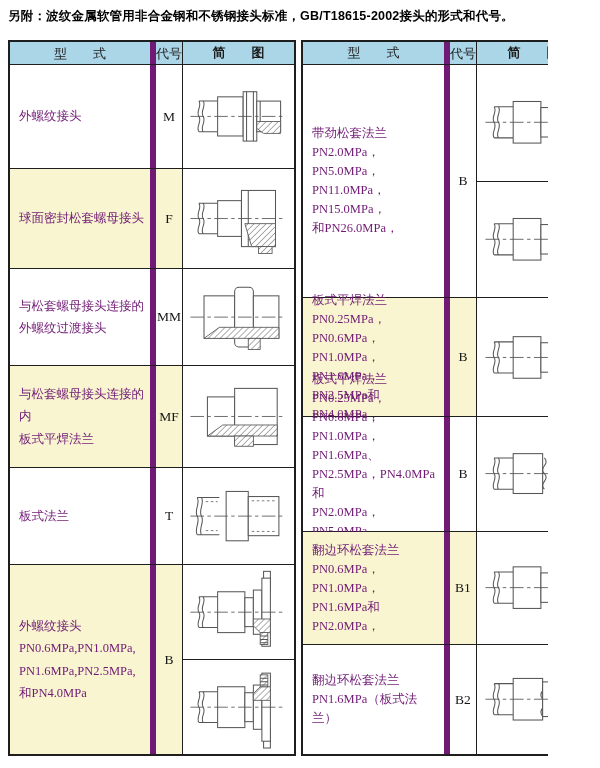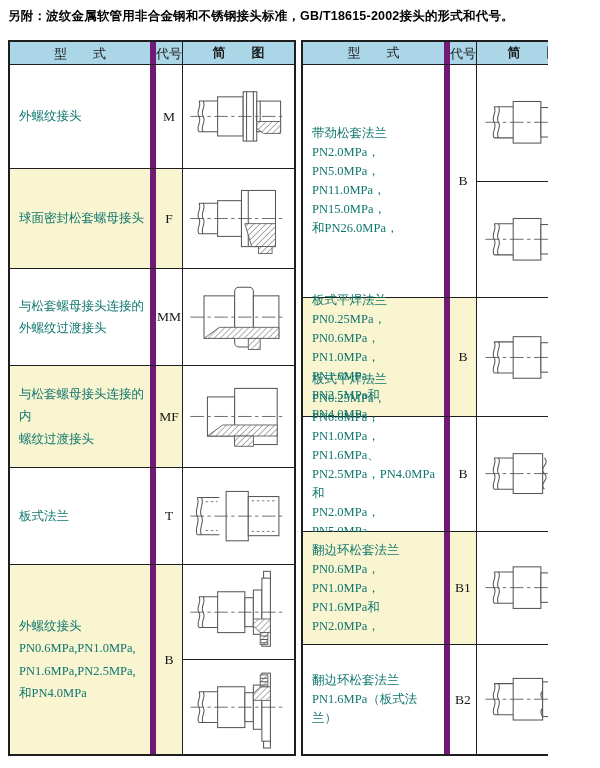--- a/index.html
+++ b/index.html
@@ -13,21 +13,21 @@
   .half{border:2px solid #1e1e1e;background:#fff;display:flex;flex-direction:column;box-sizing:border-box;}
   .half.left{width:288px;}
   .half.right{width:291px;}
 
   .row{display:flex;box-sizing:border-box;border-bottom:1px solid #1e1e1e;min-height:0;}
   .row:last-child{border-bottom:none;}
 
   .cell{box-sizing:border-box;min-width:0;}
   .type{flex:0 0 140px;display:flex;align-items:center;padding:4px 4px 4px 9px;
         font-family:"Liberation Serif",serif;font-size:12.5px;line-height:1.8;
-        white-space:pre-line;color:#0f766e;}
+        white-space:pre-line;color:#701a75;}
   .half.right .type{flex:0 0 141px;line-height:1.52;}
   .code{flex:0 0 33px;border-left:6px solid #701a75;border-right:1px solid #1e1e1e;
         display:flex;align-items:center;justify-content:center;
         font-family:"Liberation Serif",serif;font-size:13.5px;color:#151515;}
   .dwrap{flex:1 1 auto;display:flex;flex-direction:column;background:#fff;font-weight:bold;}
   .diag{flex:1 1 0;min-height:0;display:flex;align-items:center;justify-content:center;}
   .diag.split-top{border-bottom:1px solid #1e1e1e;}
   .diag svg{width:92%;height:94%;}
 
   .hdr .cell{display:flex;align-items:center;justify-content:center;
@@ -122,21 +122,21 @@
                 <polygon class="ht" points="20,75 108,75 108,62 38,62"></polygon>
                 <rect class="ht" x="72" y="75" width="14" height="13"></rect>
                 <line class="cl" x1="4" y1="50" x2="116" y2="50"></line>
               </svg>
             </div>
           </div>
       </div>
 
       <div class="row" style="flex:0 0 102px">
         <div class="cell type hl">与松套螺母接头连接的内
-螺纹过渡接头</div>
+板式平焊法兰</div>
         <div class="cell code hl">MF</div>
         <div class="cell dwrap">
             <div class="diag">
               <svg viewBox="0 0 120 100" preserveAspectRatio="xMidYMid meet">
                 <rect class="fw" x="24" y="27" width="32" height="46"></rect>
                 <rect class="fw" x="56" y="17" width="50" height="66"></rect>
                 <polygon class="ht" points="24,73 106,73 106,60 42,60"></polygon>
                 <rect class="ht" x="56" y="73" width="22" height="12"></rect>
                 <line class="cl" x1="4" y1="50" x2="116" y2="50"></line>
               </svg>

